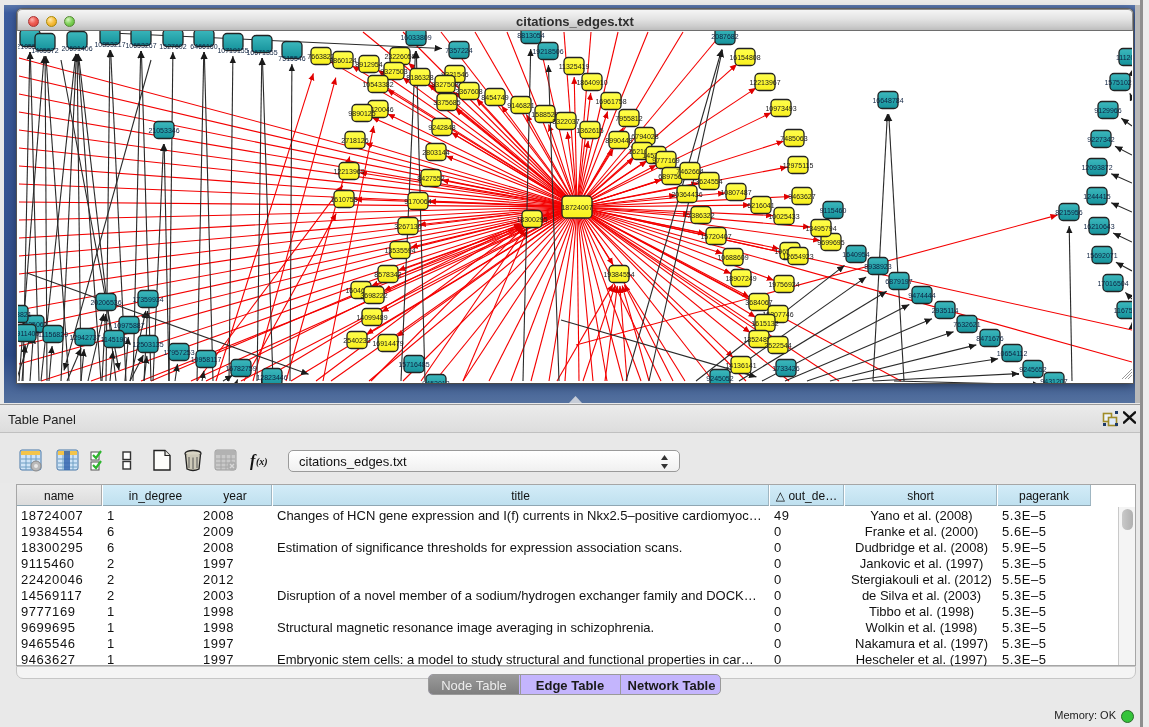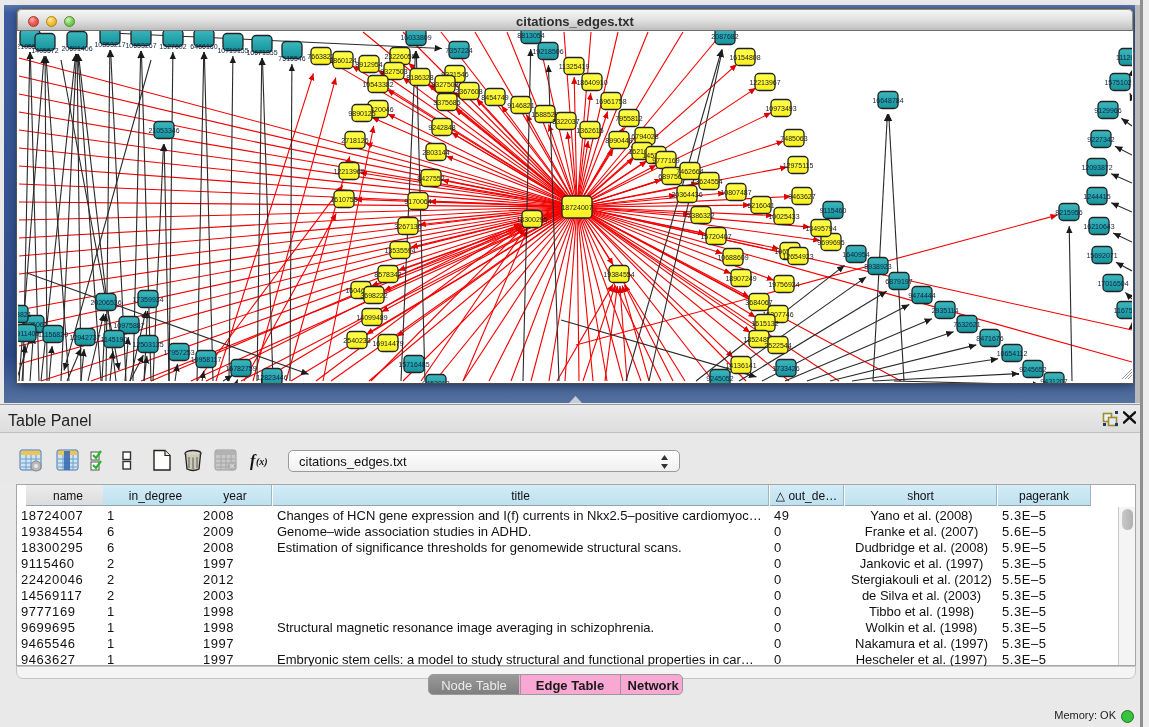--- a/index.html
+++ b/index.html
@@ -6,31 +6,31 @@
 .macwin { position:absolute; left:17px; top:9px; width:1116px; height:374px; border-radius:5px 5px 0 0; box-shadow:0 2px 8px rgba(0,0,0,.45), 0 0 0 1px #6a6a6a; background:#fff; }
 .titlebar { position:absolute; left:0; top:0; width:100%; height:22px; border-radius:5px 5px 0 0; background:linear-gradient(180deg,#f5f5f5 0,#e3e3e3 45%,#cdcdcd 80%,#bdbdbd 100%); border:1px solid #8c8c8c; border-bottom:1px solid #6e6e6e; }
 .title { position:absolute; width:100%; text-align:center; top:4px; font-size:13px; font-weight:bold; color:#2e2e2e; }
 .tl { position:absolute; top:5.5px; width:11px; height:11px; border-radius:50%; }
 .tl.r { left:10px; background:radial-gradient(circle at 35% 30%, #ffb3ae 0, #ee5f56 45%, #d93b31 100%); border:.5px solid #a33; }
 .tl.y { left:28px; background:radial-gradient(circle at 35% 30%, #ffe9b0 0, #f6bd3a 50%, #df9b1f 100%); border:.5px solid #a80; }
 .tl.g { left:46px; background:radial-gradient(circle at 35% 30%, #d6f5c0 0, #7ed058 50%, #52b52e 100%); border:.5px solid #583;}
 .canvas { position:absolute; left:1px; top:22px; width:1114px; height:352px; background:#fff; overflow:hidden; }
 .notch { position:absolute; left:569px; top:396px; width:13px; height:7px; background:#c7cdd8; clip-path:polygon(50% 0,100% 100%,0 100%); }
 .tphead { position:absolute; left:0; top:404px; width:1142px; height:29px; background:linear-gradient(180deg,#ebebeb,#dddddd); border-top:1px solid #9a9a9a; border-bottom:1px solid #c0c0c0; }
-.tphead .t { position:absolute; left:8px; top:7px; font-size:16px; color:#222; }
+.tphead .t { position:absolute; left:8px; top:7px; font-size:13px; color:#222; }
 .toolrow { position:absolute; left:0; top:433px; width:1142px; height:50px; background:#e8e8e8; }
 .combo { position:absolute; left:288px; top:450px; width:392px; height:22px; background:linear-gradient(180deg,#ffffff,#f0f0f0); border:1px solid #9a9a9a; border-radius:5px; font-size:13px; color:#111; padding:3px 0 0 10px; }
 .tablebox { position:absolute; left:16px; top:484px; width:1120px; height:182px; background:#fff; border:1px solid #a6a6a6; }
 .hcell { position:absolute; top:485px; height:21px; background:linear-gradient(180deg,#d3ecf8,#bfe0ef); border-right:1px solid #9fb6c2; border-bottom:1px solid #8fa6b2; font-size:12px; color:#111; text-align:center; padding-top:4px; }
 .hcell.gray { background:linear-gradient(180deg,#ececec,#dcdcdc); border-right:1px solid #aaa; }
 .row { position:absolute; left:0; height:16px; width:1100px; }
 .cell { position:absolute; font-size:13px; color:#111; white-space:nowrap; overflow:hidden; top:0; }
 .vsb { position:absolute; left:1118px; top:507px; width:17px; height:158px; background:#f4f4f4; border-left:1px solid #c9c9c9; }
 .vsb .thumb { position:absolute; left:3px; top:2px; width:11px; height:21px; border-radius:6px; background:linear-gradient(90deg,#c9c9c9,#b0b0b0); }
-.tabs { position:absolute; left:428px; top:674px; width:255px; height:21px; border:1px solid #9a9a9a; border-radius:5px; background:#f9a8d4; overflow:hidden; }
+.tabs { position:absolute; left:428px; top:674px; width:293px; height:21px; border:1px solid #9a9a9a; border-radius:5px; background:#c4b5fd; overflow:hidden; }
 .tabs .seg { position:absolute; top:0; height:100%; font-size:13px; font-weight:bold; color:#1a1a1a; text-align:center; padding-top:3px; }
 .tabs .sel { background:linear-gradient(180deg,#9a9a9a,#7f7f7f); color:#ececec; font-weight:normal; }
 .mem { position:absolute; left:1020px; top:709px; width:96px; text-align:right; font-size:11px; color:#222; }
 .memdot { position:absolute; left:1121px; top:710px; width:13px; height:13px; border-radius:50%; background:#35c43b; border:1px solid #2a6b2a; }
 .redge1 { position:absolute; left:1135px; top:5px; width:6px; height:398px; background:#b9b9b9; }
 .redge2 { position:absolute; left:1140px; top:0; width:3px; height:727px; background:#8f8f8f; }
 .redge3 { position:absolute; left:1143px; top:0; width:6px; height:727px; background:#ededed; }
 </style></head>
 <body>
 <div class="bluepanel"></div>
@@ -604,50 +604,49 @@
     <text x="231" y="17" font-family="Liberation Serif,serif" font-size="16" font-style="italic" font-weight="bold" fill="#111">f</text>
     <text x="237" y="16" font-family="Liberation Serif,serif" font-size="10" font-style="italic" font-weight="bold" fill="#111">(x)</text>
   </svg>
   <div class="combo">citations_edges.txt
     <svg style="position:absolute;right:10px;top:4px" width="9" height="14" viewBox="0 0 9 14">
       <path d="M4.5 0 L8 5 H1 z" fill="#333"></path>
       <path d="M4.5 14 L8 9 H1 z" fill="#333"></path>
     </svg>
   </div>
 <div class="tablebox"></div>
-<div class="hcell gray" style="left:26px;width:85px">name</div>
+<div class="hcell gray" style="left:17px;width:85px">name</div>
 <div class="hcell" style="left:103px;width:106px">in_degree</div>
 <div class="hcell" style="left:199px;width:73px">year</div>
 <div class="hcell" style="left:273px;width:496px">title</div>
 <div class="hcell" style="left:770px;width:74px">△ out_de…</div>
 <div class="hcell" style="left:845px;width:152px">short</div>
 <div class="hcell" style="left:998px;width:93px">pagerank</div>
 <div class="row" style="top:508px">
     <div class="cell" style="left:21px;width:80px;letter-spacing:0.55px">18724007</div>
     <div class="cell" style="left:107px;width:90px;letter-spacing:0.55px">1</div>
     <div class="cell" style="left:203px;width:68px;letter-spacing:0.55px">2008</div>
     <div class="cell" style="left:277px;width:491px">Changes of HCN gene expression and I(f) currents in Nkx2.5–positive cardiomyoc…</div>
     <div class="cell" style="left:774px;width:69px;letter-spacing:0.55px">49</div>
     <div class="cell" style="left:845px;width:153px;text-align:center">Yano et al. (2008)</div>
     <div class="cell" style="left:1002px;width:88px;letter-spacing:0.55px">5.3E–5</div>
   </div>
 <div class="row" style="top:524px">
     <div class="cell" style="left:21px;width:80px;letter-spacing:0.55px">19384554</div>
     <div class="cell" style="left:107px;width:90px;letter-spacing:0.55px">6</div>
     <div class="cell" style="left:203px;width:68px;letter-spacing:0.55px">2009</div>
-    <div class="cell" style="left:277px;width:491px">Genome–wide association studies in ADHD.</div>
-    <div class="cell" style="left:774px;width:69px;letter-spacing:0.55px">0</div>
-    <div class="cell" style="left:845px;width:153px;text-align:center">Franke et al. (2007)</div>
+    <div class="cell" style="left:774px;width:69px;letter-spacing:0.55px">0</div>
+    <div class="cell" style="left:845px;width:153px;text-align:center">Franke et al. (2000)</div>
     <div class="cell" style="left:1002px;width:88px;letter-spacing:0.55px">5.6E–5</div>
   </div>
 <div class="row" style="top:540px">
     <div class="cell" style="left:21px;width:80px;letter-spacing:0.55px">18300295</div>
     <div class="cell" style="left:107px;width:90px;letter-spacing:0.55px">6</div>
     <div class="cell" style="left:203px;width:68px;letter-spacing:0.55px">2008</div>
-    <div class="cell" style="left:277px;width:491px">Estimation of significance thresholds for genomewide structural scans.</div>
+    <div class="cell" style="left:277px;width:491px">Estimation of significance thresholds for expression association scans.</div>
     <div class="cell" style="left:774px;width:69px;letter-spacing:0.55px">0</div>
     <div class="cell" style="left:845px;width:153px;text-align:center">Dudbridge et al. (2008)</div>
     <div class="cell" style="left:1002px;width:88px;letter-spacing:0.55px">5.9E–5</div>
   </div>
 <div class="row" style="top:556px">
     <div class="cell" style="left:21px;width:80px;letter-spacing:0.55px">9115460</div>
     <div class="cell" style="left:107px;width:90px;letter-spacing:0.55px">2</div>
     <div class="cell" style="left:203px;width:68px;letter-spacing:0.55px">1997</div>
     <div class="cell" style="left:774px;width:69px;letter-spacing:0.55px">0</div>
     <div class="cell" style="left:845px;width:153px;text-align:center">Jankovic et al. (1997)</div>
@@ -658,20 +657,21 @@
     <div class="cell" style="left:107px;width:90px;letter-spacing:0.55px">2</div>
     <div class="cell" style="left:203px;width:68px;letter-spacing:0.55px">2012</div>
     <div class="cell" style="left:774px;width:69px;letter-spacing:0.55px">0</div>
     <div class="cell" style="left:845px;width:153px;text-align:center">Stergiakouli et al. (2012)</div>
     <div class="cell" style="left:1002px;width:88px;letter-spacing:0.55px">5.5E–5</div>
   </div>
 <div class="row" style="top:588px">
     <div class="cell" style="left:21px;width:80px;letter-spacing:0.55px">14569117</div>
     <div class="cell" style="left:107px;width:90px;letter-spacing:0.55px">2</div>
     <div class="cell" style="left:203px;width:68px;letter-spacing:0.55px">2003</div>
+    <div class="cell" style="left:277px;width:491px">Disruption of a novel member of a sodium/hydrogen exchanger family and DOCK…</div>
     <div class="cell" style="left:774px;width:69px;letter-spacing:0.55px">0</div>
     <div class="cell" style="left:845px;width:153px;text-align:center">de Silva et al. (2003)</div>
     <div class="cell" style="left:1002px;width:88px;letter-spacing:0.55px">5.3E–5</div>
   </div>
 <div class="row" style="top:604px">
     <div class="cell" style="left:21px;width:80px;letter-spacing:0.55px">9777169</div>
     <div class="cell" style="left:107px;width:90px;letter-spacing:0.55px">1</div>
     <div class="cell" style="left:203px;width:68px;letter-spacing:0.55px">1998</div>
     <div class="cell" style="left:774px;width:69px;letter-spacing:0.55px">0</div>
     <div class="cell" style="left:845px;width:153px;text-align:center">Tibbo et al. (1998)</div>

